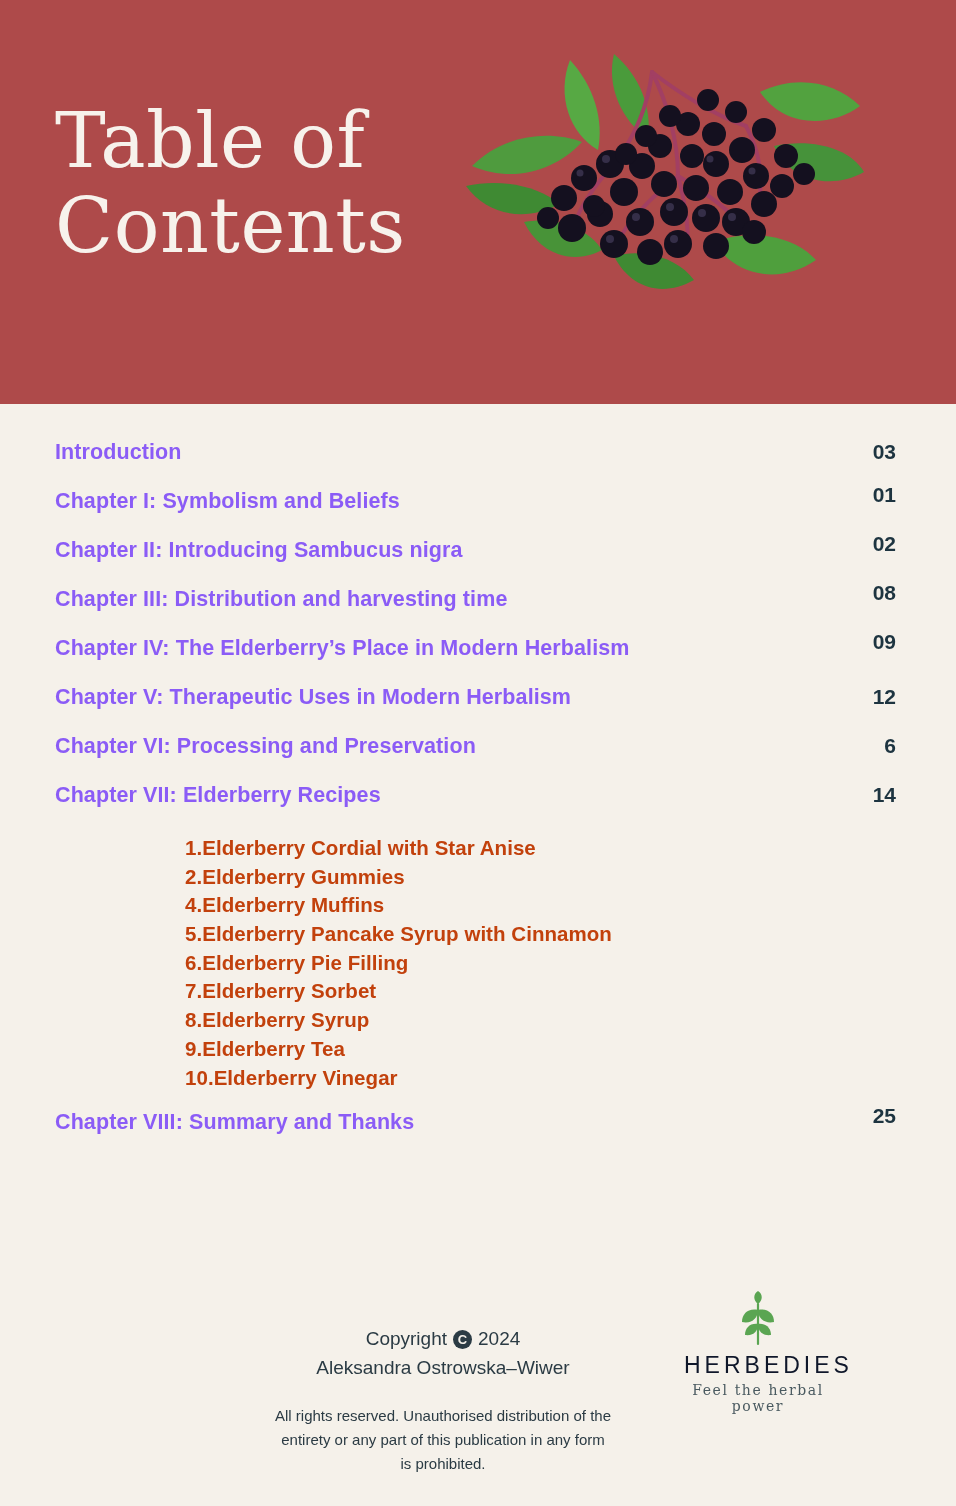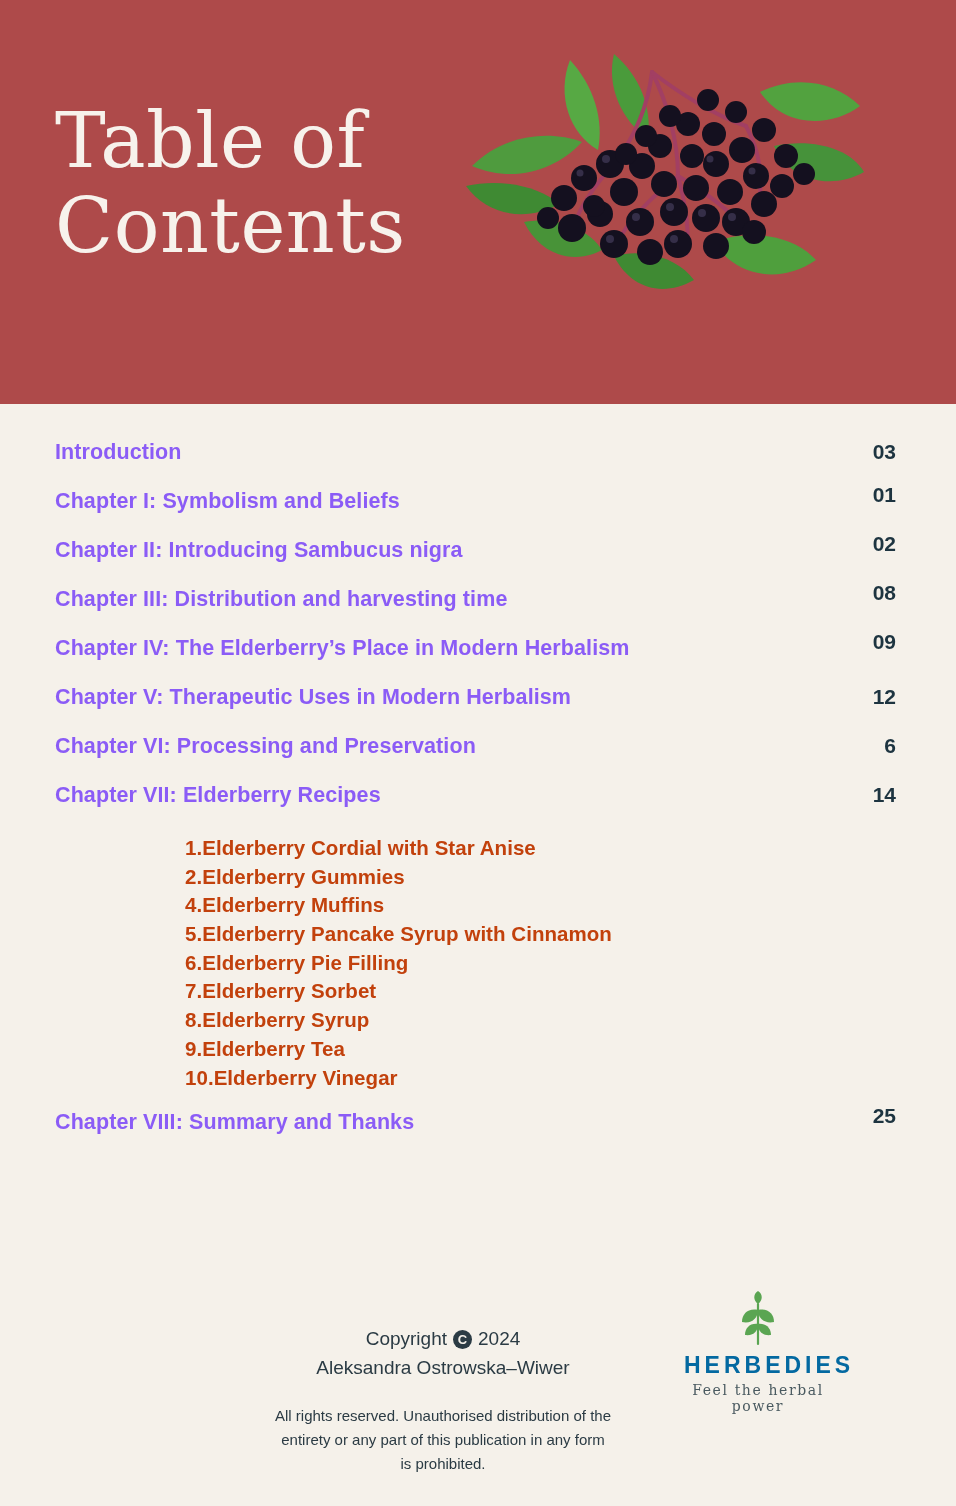--- a/index.html
+++ b/index.html
@@ -143,23 +143,23 @@
   
   .logo {
     position: absolute;
     right: 108px;
     bottom: 92px;
     width: 180px;
     text-align: center;
   }
   .logo-name {
     font-size: 23px;
-    font-weight: 700;
+    font-weight: 400;
     letter-spacing: 4px;
-    color: #0369a1;
+    color: #0f172a;
     margin-top: 2px;
     margin-left: 16px;
   }
   .logo-tag {
     font-family: "DejaVu Serif", "Liberation Serif", serif;
     font-size: 14px;
     letter-spacing: 1.6px;
     color: #4a5a60;
     margin-top: 3px;
   }

